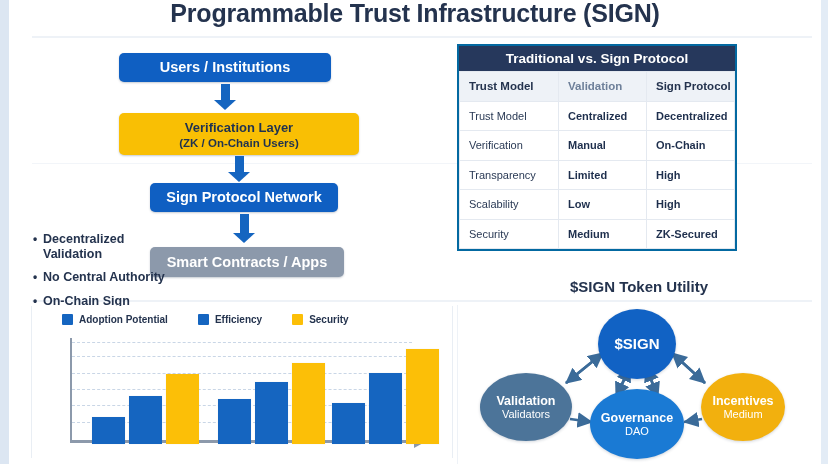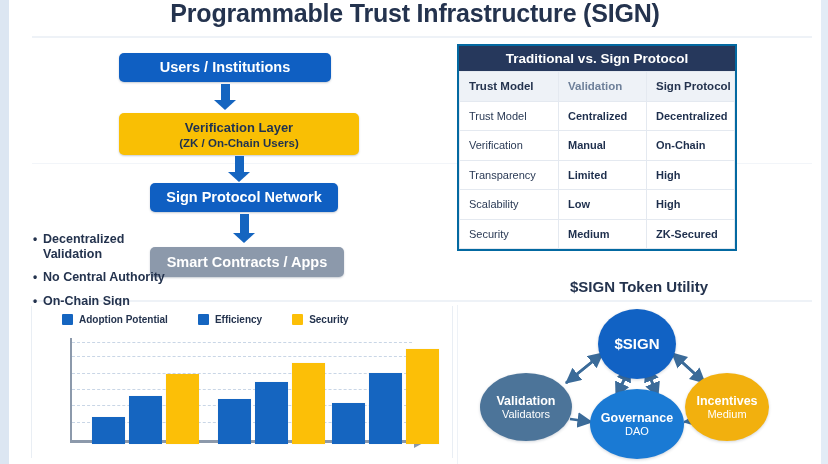--- a/index.html
+++ b/index.html
@@ -130,21 +130,21 @@
     color:#ffffff;text-align:right;z-index:2;
     box-shadow:0 1px 3px rgba(25,45,75,.2);
   }
   .ell .t1{font-size:12.5px;font-weight:bold;line-height:14px;}
   .ell .t2{font-size:11px;font-weight:normal;line-height:13px;}
   #e-sign{left:140px;top:4px;width:78px;height:70px;background:#1162c4;}
   #e-sign .t1{font-size:15px;}
   #e-valid{left:22px;top:68px;width:92px;height:68px;background:#4c7499;}
   #e-gov{left:132px;top:84px;width:94px;height:70px;background:#1c7ed6;}
   #e-gov{background:#1a7ad4;}
-  #e-inc{left:227px;top:68px;width:84px;height:68px;background:#f2b00e;}
+  #e-inc{left:243px;top:68px;width:84px;height:68px;background:#f2b00e;}
   #token-svg{position:absolute;left:0;top:0;width:364px;height:159px;z-index:1;}
 </style>
 </head>
 <body>
 
 <div id="edge-left"></div>
 <div id="edge-right"></div>
 
 <div id="page">
 

